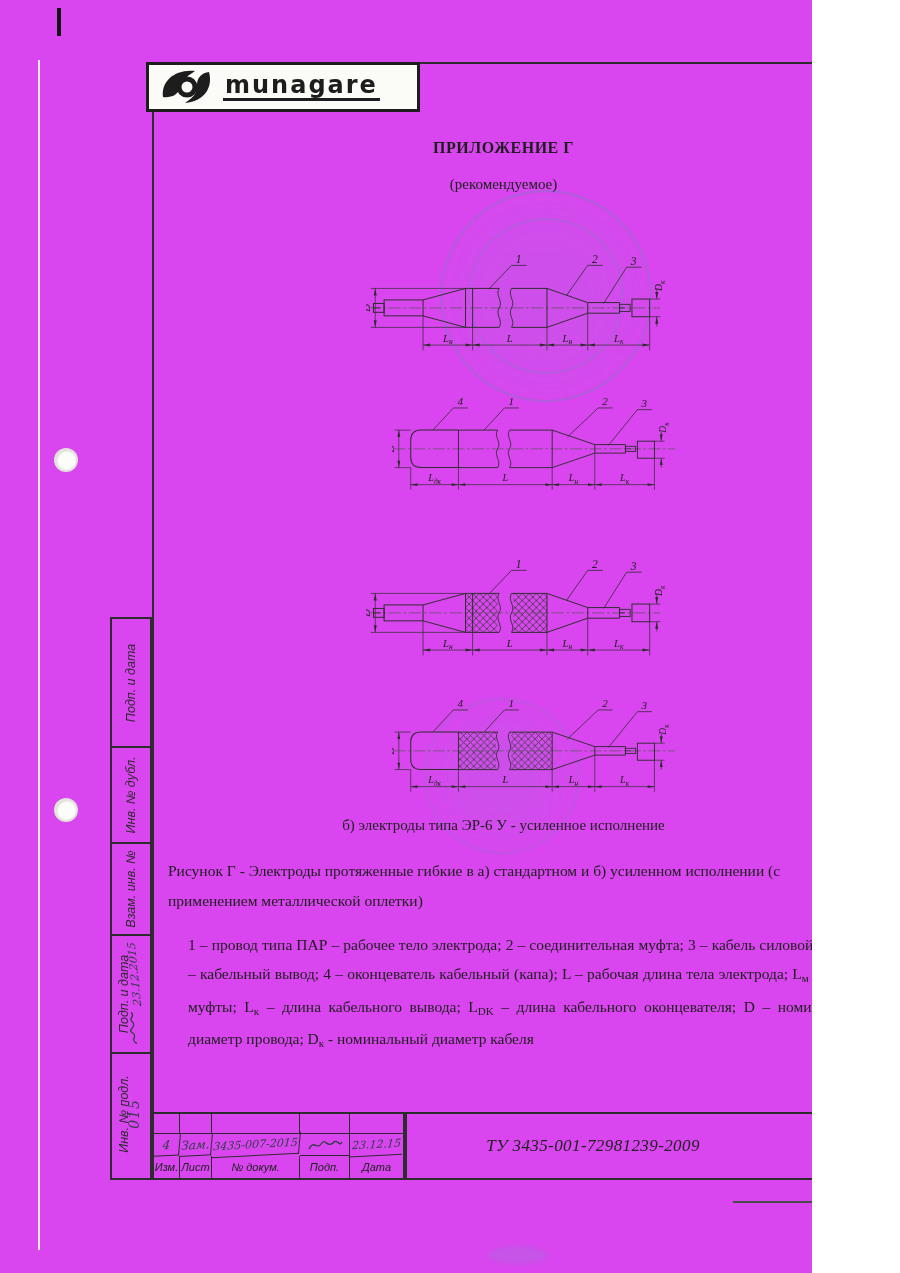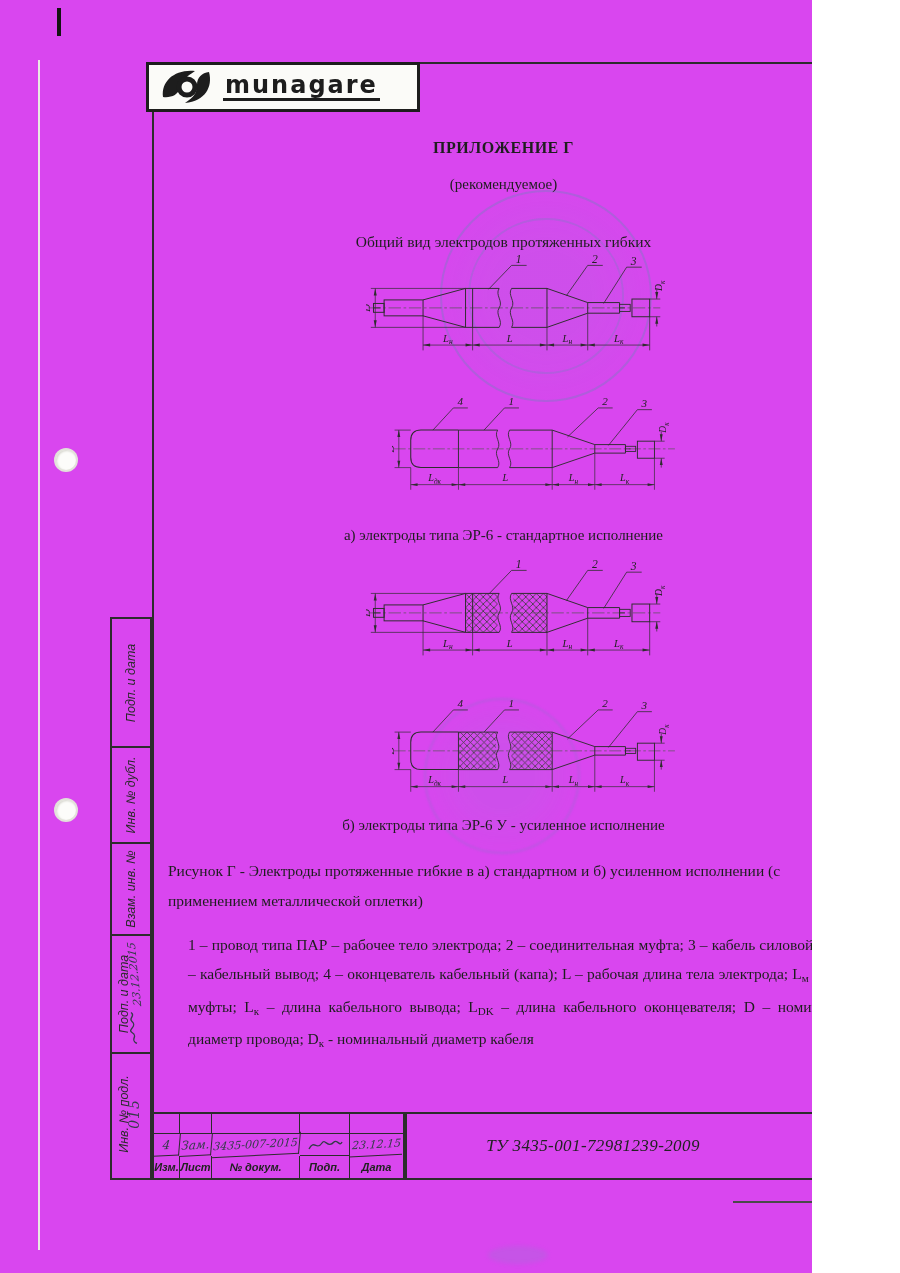--- a/index.html
+++ b/index.html
@@ -52,21 +52,21 @@
   .hand{font-family:"DejaVu Serif",serif;font-style:italic;color:#343b49;}
   .hand-date{font-size:11px;transform:skewX(-10deg) rotate(-6deg);}
   .hand-inv{font-size:14px;letter-spacing:1px;}
   
   .tb-left{left:152px;top:1112px;width:253px;height:68px;border:2px solid #2c2c2c;box-sizing:border-box;
            display:grid;grid-template-columns:26px 32px 88px 50px 53px;grid-template-rows:20px 22px 22px;}
   .tb-left>div{border-right:1.4px solid #2c2c2c;border-bottom:1.4px solid #2c2c2c;
                display:flex;align-items:center;justify-content:center;overflow:hidden;}
   .tb-left>div:nth-child(5n){border-right:none;}
   .tb-left>div:nth-child(n+11){border-bottom:none;}
-  .tb-label{font-family:"Liberation Sans",sans-serif;font-style:italic;font-size:11px;color:#222;font-weight:bold;}
+  .tb-label{font-family:"Liberation Sans",sans-serif;font-style:italic;font-size:11px;color:#222;}
   .tb-hand{font-size:12px;transform:rotate(-3deg) skewX(-8deg);white-space:nowrap;}
   .tb-doc{left:405px;top:1112px;width:420px;height:68px;border:2px solid #2c2c2c;box-sizing:border-box;
           display:flex;align-items:center;justify-content:center;padding-right:44px;
           font-family:Liberation Serif, serif;font-style:italic;font-size:17px;
           letter-spacing:.4px;color:#222;}
   .tb-sheet{left:825px;top:1112px;width:30px;height:68px;border:2px solid #2c2c2c;box-sizing:border-box;}
   .tb-sheet .lbl{height:24px;border-bottom:1.6px solid #2c2c2c;display:flex;align-items:center;justify-content:center;
                  font-family:"Liberation Sans",sans-serif;font-style:italic;font-size:11px;}
   .tb-sheet .num{height:40px;display:flex;align-items:center;justify-content:center;
                  font-weight:bold;font-style:italic;font-size:15px;}
@@ -95,21 +95,20 @@
         <path d="M6,33 C4,17 18,5 38,7 C29,13 25,16 23,24 C21,31 14,34 6,33 Z" fill="#1d1d1d"></path>
         <path d="M52,8 C56,23 48,37 28,39 C37,33 40,29 40,21 C40,13 45,9 52,8 Z" fill="#1d1d1d"></path>
         <circle cx="30" cy="23" r="8" fill="none" stroke="#1d1d1d" stroke-width="5"></circle>
       </svg>
     </span>
     <span class="logo-text">munagare</span>
   </div>
 
   <div class="abs centered t-appendix">ПРИЛОЖЕНИЕ Г</div>
   <div class="abs centered t-note">(рекомендуемое)</div>
-  <div class="abs centered t-heading">Общий вид электродов протяженных гибких</div>
 
   <div class="abs fig" style="left:366px;top:253px;width:300px;height:108px;">
       <svg viewBox="0 0 338 122" width="100%" height="100%">
         <line x1="2" y1="62" x2="332" y2="62" stroke="#555" stroke-width="0.8" stroke-dasharray="14 3 3 3"></line>
         <rect x="8" y="57" width="12" height="10" fill="none" stroke="#2d2d2d" stroke-width="1.1"></rect>
         <line x1="8" y1="62" x2="16" y2="62" stroke="#2d2d2d" stroke-width="1"></line>
         <rect x="20" y="53" width="44" height="18" fill="none" stroke="#2d2d2d" stroke-width="1.1"></rect>
         <line x1="64" y1="53" x2="112" y2="40" stroke="#2d2d2d" stroke-width="1.1"></line>
         <line x1="64" y1="71" x2="112" y2="84" stroke="#2d2d2d" stroke-width="1.1"></line>
         <line x1="112" y1="40" x2="112" y2="84" stroke="#2d2d2d" stroke-width="1.1"></line>
@@ -382,21 +381,20 @@
         <text x="140" y="11" text-anchor="middle" font-size="13" font-style="italic" font-family="&quot;Liberation Serif&quot;,serif" fill="#222">1</text>
         <line x1="206" y1="48" x2="242" y2="14" stroke="#2d2d2d" stroke-width="0.9"></line>
         <line x1="242" y1="14" x2="259" y2="14" stroke="#2d2d2d" stroke-width="0.9"></line>
         <text x="250" y="11" text-anchor="middle" font-size="13" font-style="italic" font-family="&quot;Liberation Serif&quot;,serif" fill="#222">2</text>
         <line x1="254" y1="58" x2="288" y2="16" stroke="#2d2d2d" stroke-width="0.9"></line>
         <line x1="288" y1="16" x2="305" y2="16" stroke="#2d2d2d" stroke-width="0.9"></line>
         <text x="296" y="13" text-anchor="middle" font-size="13" font-style="italic" font-family="&quot;Liberation Serif&quot;,serif" fill="#222">3</text>
       </svg>
     </div>
 
-  <div class="abs centered t-cap-a">а) электроды типа ЭР-6 - стандартное исполнение</div>
   <div class="abs centered t-cap-b">б) электроды типа ЭР-6 У - усиленное исполнение</div>
   <div class="abs t-figlabel">Рисунок Г - Электроды протяженные гибкие в а) стандартном и б) усиленном исполнении (с применением металлической оплетки)</div>
   <p class="abs t-legend"><span>1 – провод типа ПАР – рабочее тело электрода; 2 – соединительная муфта; 3 – кабель силовой гибкий – кабельный вывод; 4 – оконцеватель кабельный (капа); L – рабочая длина тела электрода; L</span><span class="sub">м</span><span> – длина муфты; L</span><span class="sub">к</span><span> – длина кабельного вывода; L</span><span class="sub">DK</span><span> – длина кабельного оконцевателя; D – номинальная диаметр провода; D</span><span class="sub">к</span><span> - номинальный диаметр кабеля</span></p>
 
   <div class="abs sidebar">
     <div class="sb-cell" style="height:129px;">
       <span class="v-label">Подп. и дата</span>
     </div>
     <div class="sb-cell" style="height:96px;">
       <span class="v-label">Инв. № дубл.</span>

